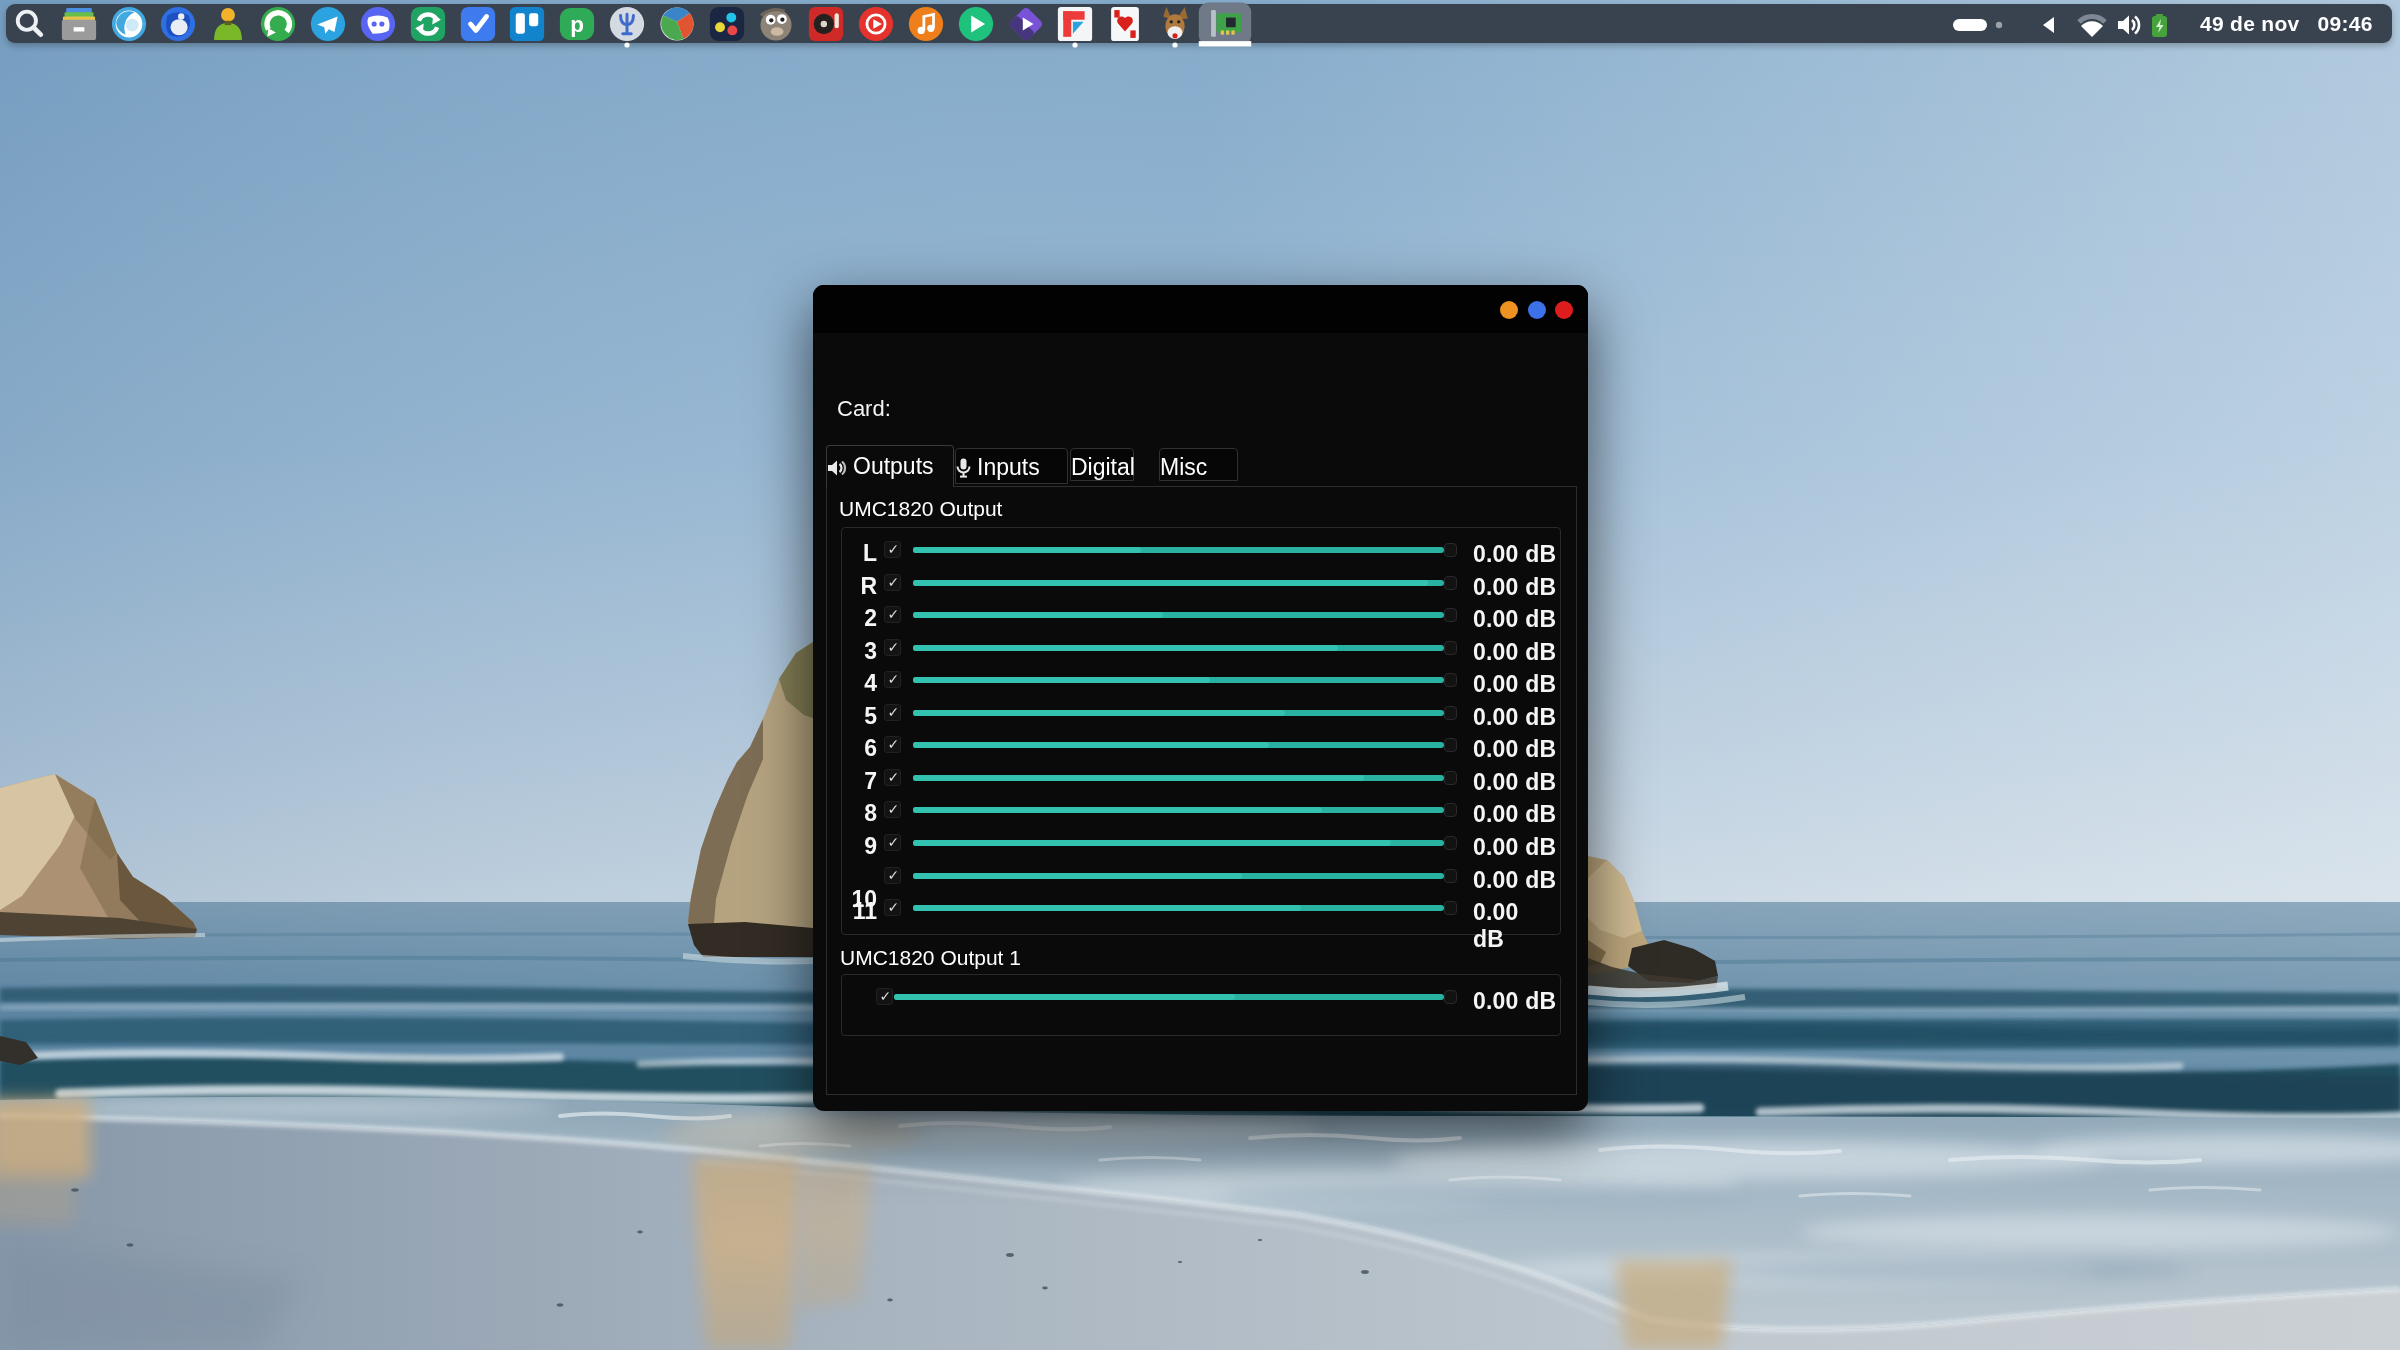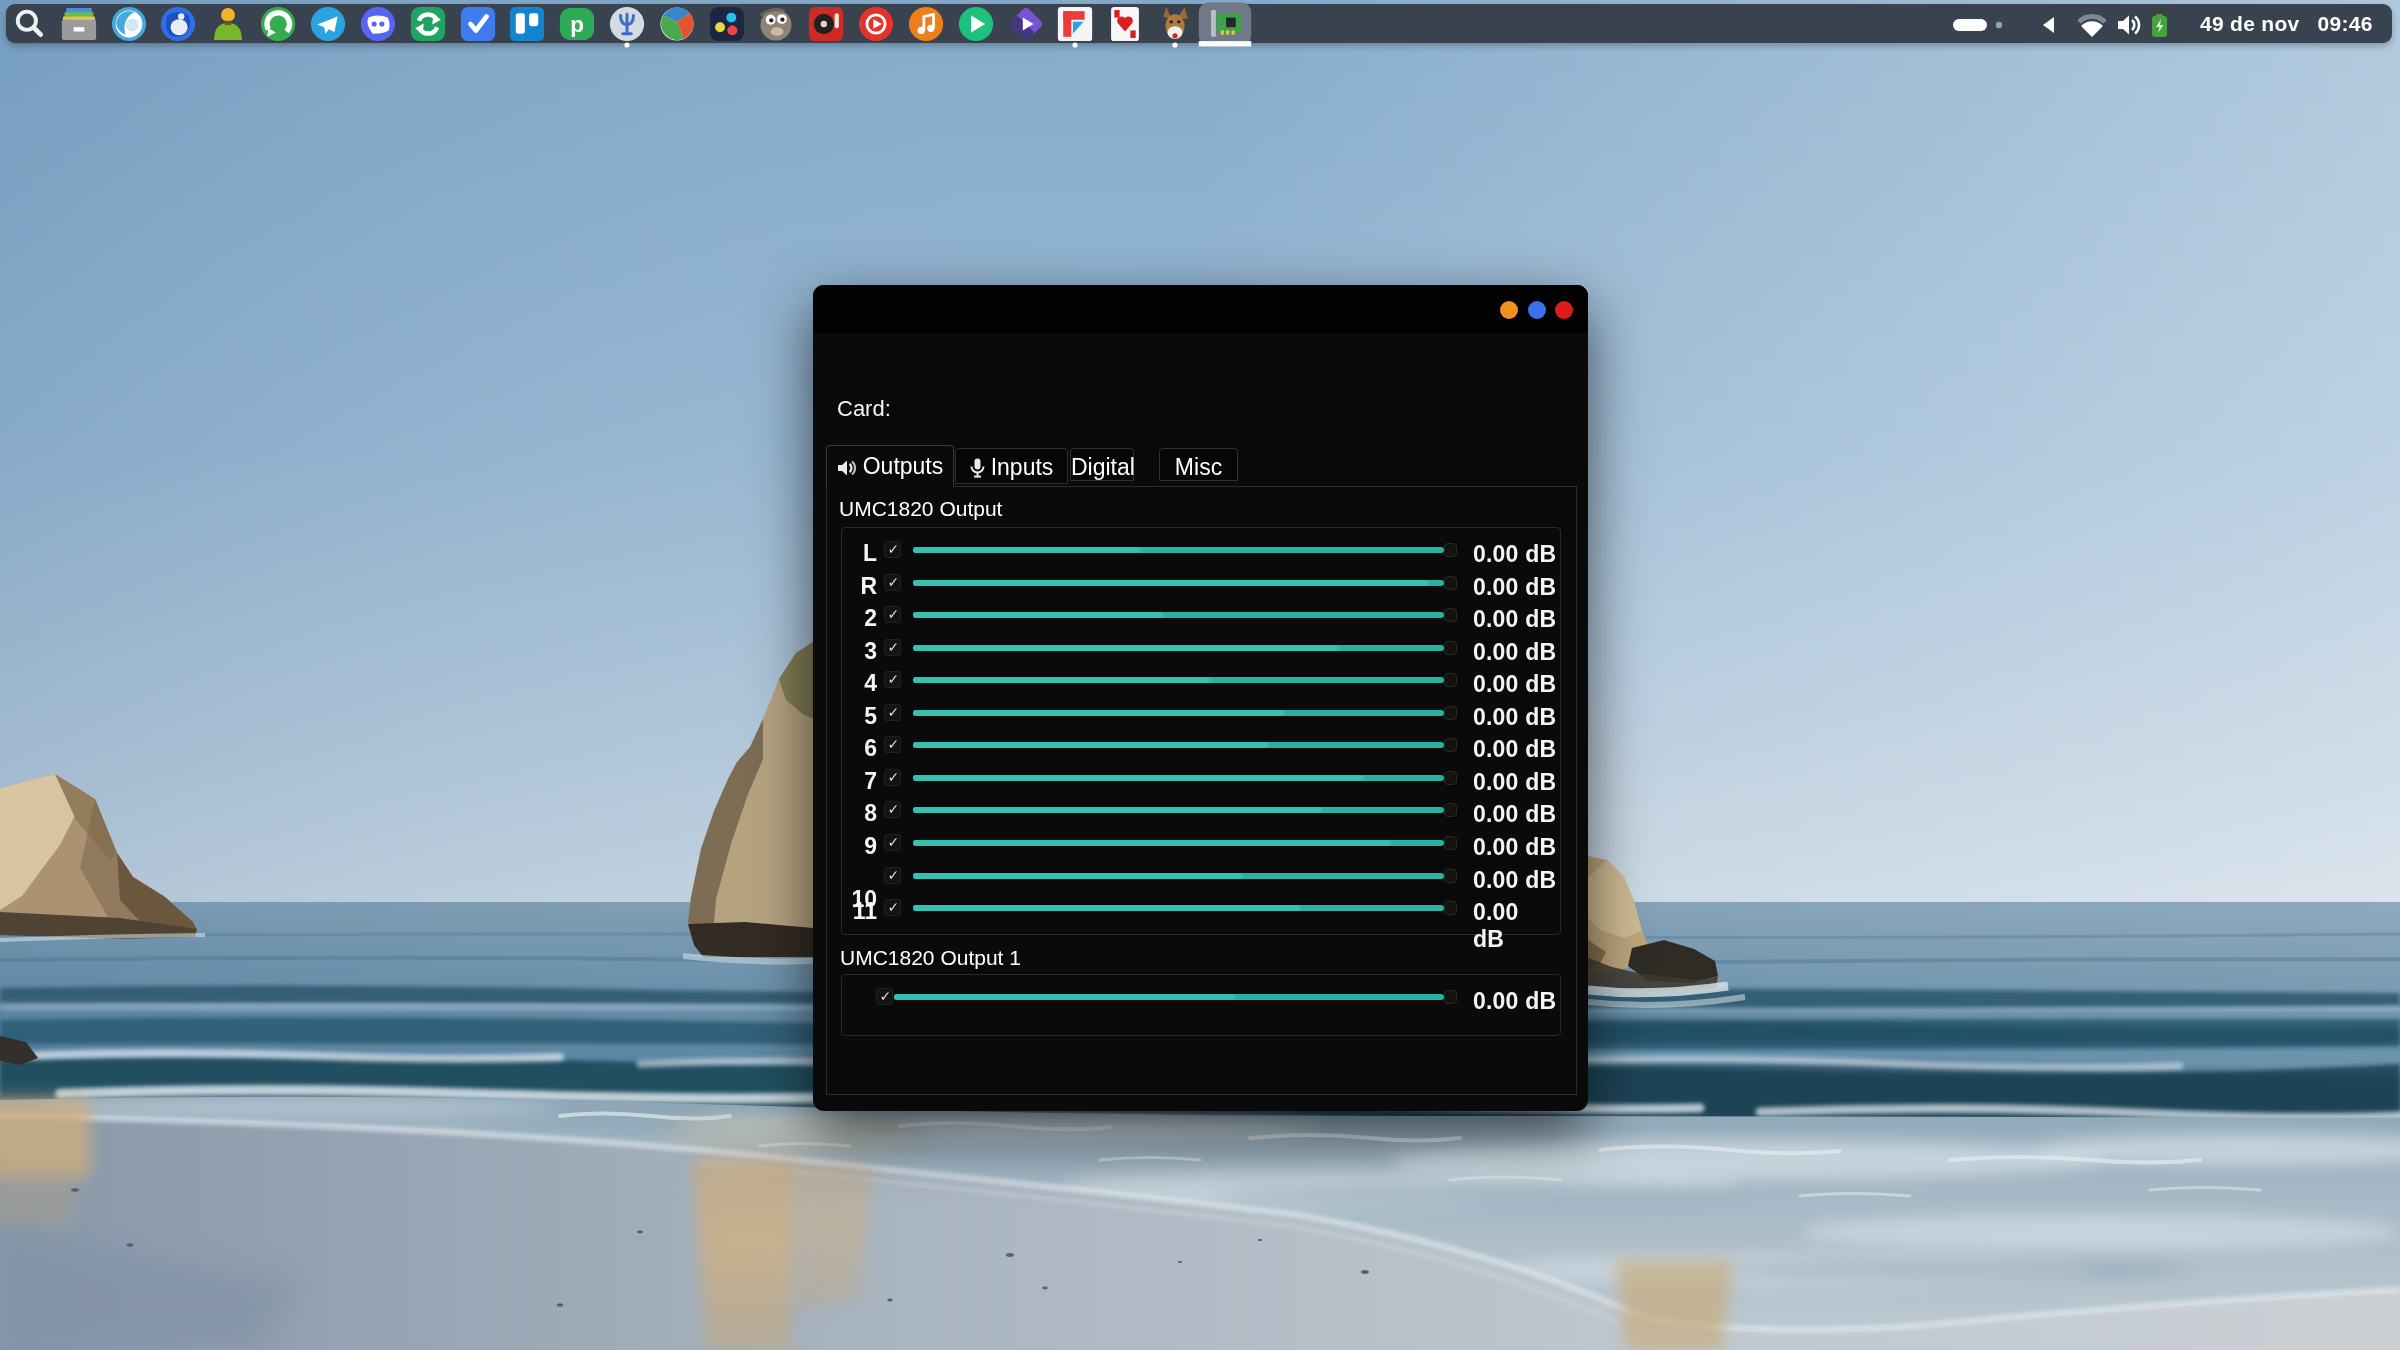--- a/index.html
+++ b/index.html
@@ -27,21 +27,21 @@
   #combo .arr { position:absolute; right:5px; top:12px; width:0; height:0;
                 border-left:6px solid transparent; border-right:6px solid transparent; border-top:8px solid #c8c8c8; }
   
   .tab { position:absolute; font-size:23px; color:#fff; }
   #tab0 { left:13px; top:160px; width:128px; height:42px; border:1px solid #3a3a3a; border-bottom:none;
           border-radius:4px 4px 0 0; background:#0a0a0a; z-index:3; }
   .tabu { border:1px solid #303030; border-radius:4px 4px 0 0; background:#060606; }
   #tab1 { left:142px; top:163px; width:113px; height:36px; }
   #tab2 { left:257px; top:163px; width:64px;  height:33px; }
   #tab3 { left:346px; top:163px; width:79px;  height:33px; }
-  .tab .tx { position:absolute; top:5px; width:100%; text-align:center; }
+  .tab .tx { position:absolute; top:5px; width:100%; text-align:left; }
   #tab0 .tx { top:7px; }
   .tico { display:inline-block; vertical-align:-3px; margin-right:6px; }
   #pane { position:absolute; left:13px; top:201px; width:751px; height:609px;
           border:1px solid #2e2e2e; background:#0a0a0a; }
   .gtitle { position:absolute; font-size:21px; font-weight:400; color:#fff; }
   .gbox { position:absolute; border:1px solid #2a2a2a; border-radius:4px; }
   
   .row { position:absolute; height:32px; }
   .row .rl { position:absolute; right:711px; top:5px; font-size:23px; font-weight:700; text-align:right; }
   .chk { position:absolute; width:17px; height:17px; top:6px; border-radius:3px; background:#131313; border:1px solid #212121; }

